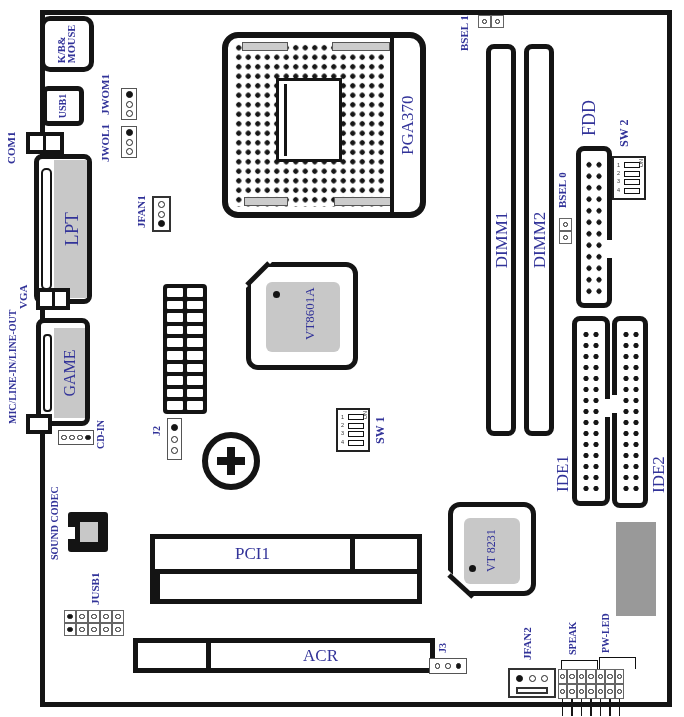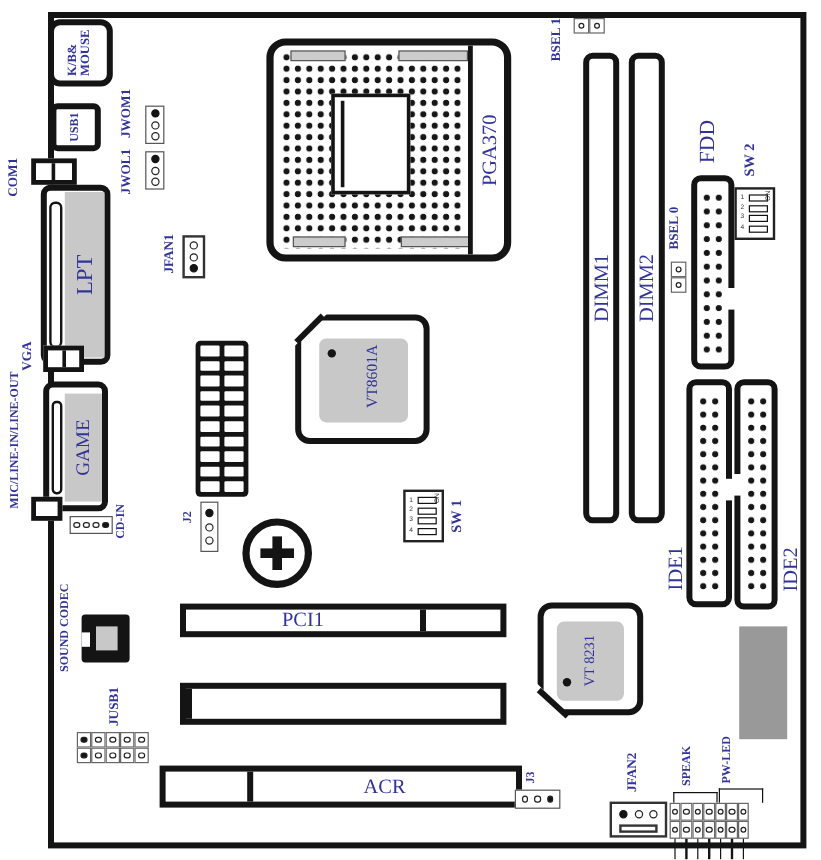--- a/index.html
+++ b/index.html
@@ -308,21 +308,21 @@
   <div class="abs" style="left:448px;top:502px;width:88px;height:94px;border:5px solid var(--ink);border-radius:12px;background:#fff">
     <svg class="abs" style="left:-10px;top:58px" width="36" height="36">
       <polygon points="0,0 0,36 36,36" fill="#ffffff"></polygon>
       <line x1="6" y1="10" x2="30" y2="32" stroke="#141414" stroke-width="5"></line>
     </svg>
     <div class="abs" style="left:11px;top:11px;width:56px;height:66px;background:var(--connector_gray);border-radius:6px"></div>
     <div class="abs" style="left:16px;top:58px;width:7px;height:7px;border-radius:50%;background:var(--ink)"></div>
     <span class="vt" style="left:32px;top:14px;height:60px;font-size:12px">VT 8231</span>
   </div>
 
-  <div class="slot" style="left:150px;top:503px;width:272px;height:28px">
+  <div class="slot" style="left:150px;top:534px;width:272px;height:40px">
     <div class="main">PCI1</div>
     <div class="sep"></div>
     <div style="width:62px"></div>
   </div>
   <div class="slot" style="left:150px;top:569px;width:272px;height:35px">
     <div class="sep"></div>
     <div style="width:62px"></div>
   </div>
   <div class="slot" style="left:133px;top:638px;width:302px;height:35px">
     <div style="width:68px"></div>

